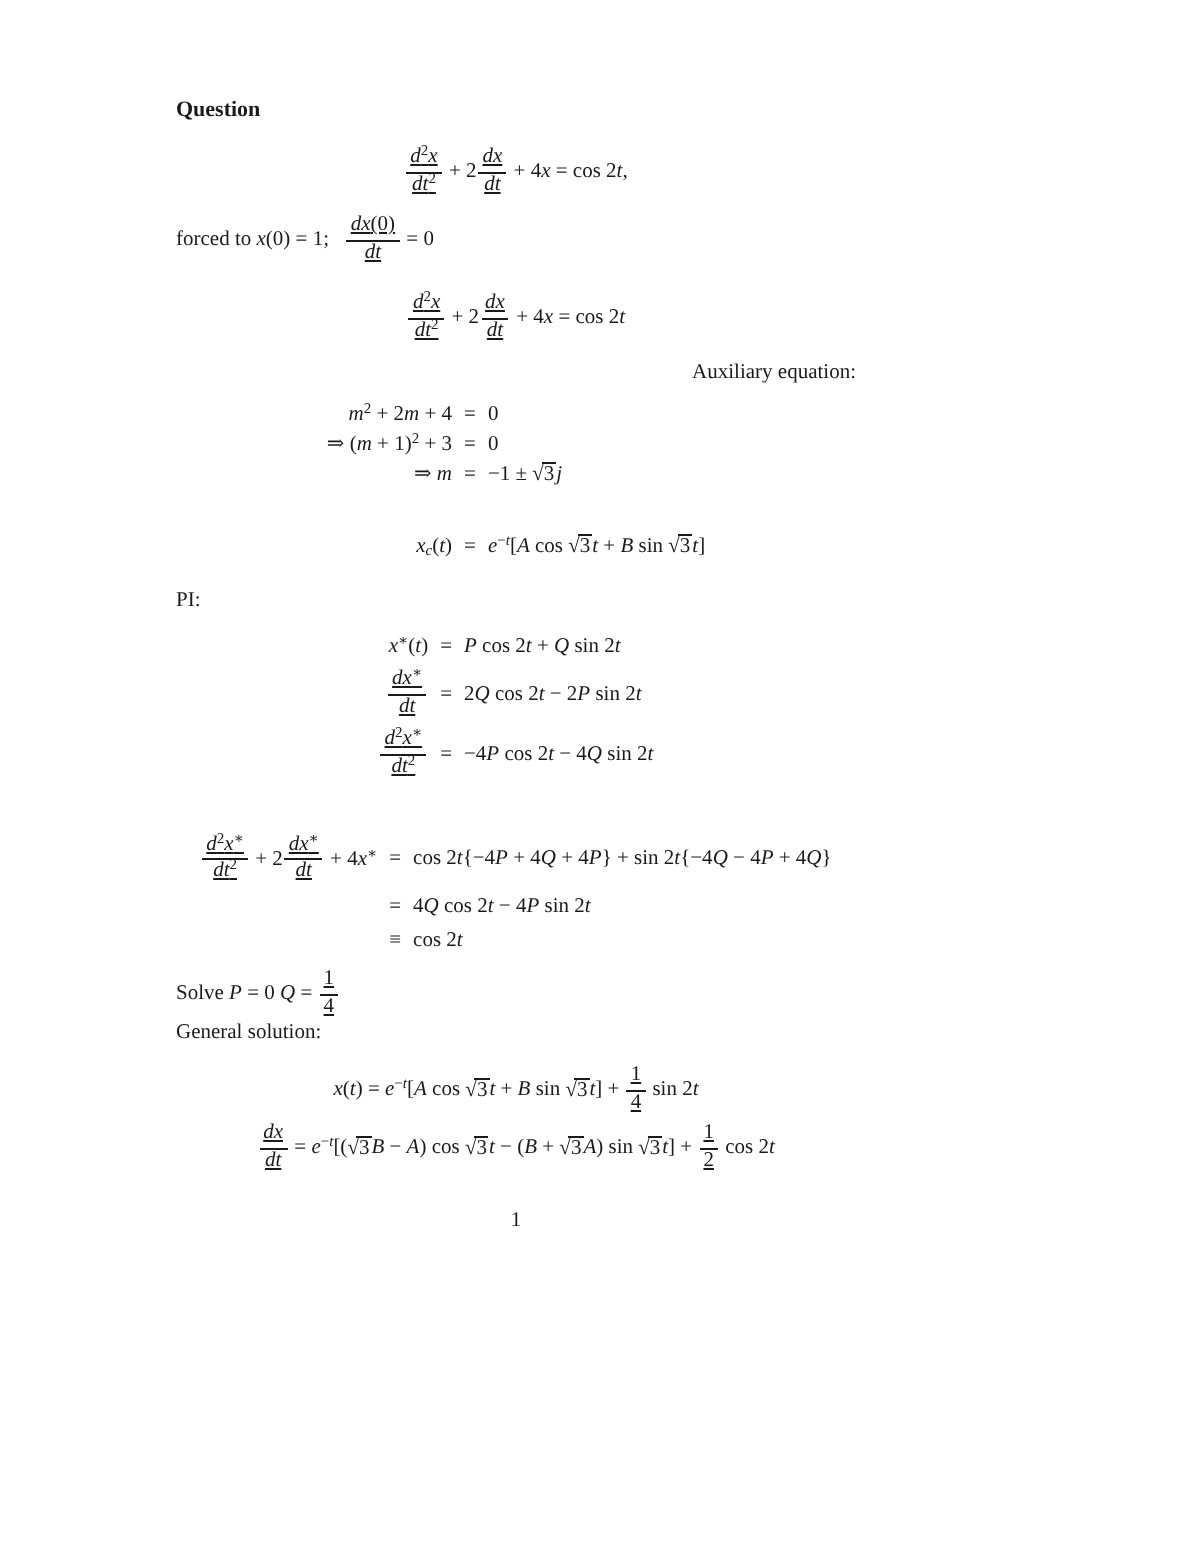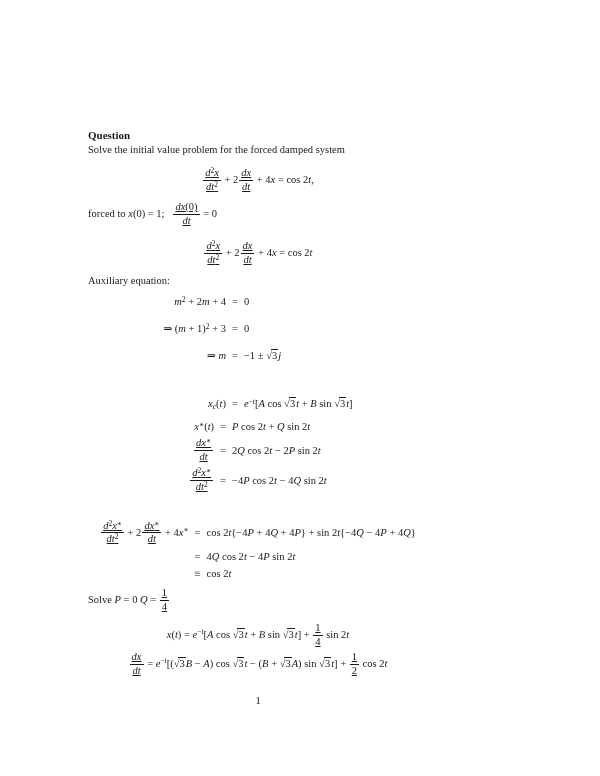--- a/index.html
+++ b/index.html
@@ -1,67 +1,66 @@
 <!DOCTYPE html>
 <html><head>
 <meta charset="utf-8">
 <style>
   html,body{margin:0;padding:0;}
   body{
     width:600px;height:776px;overflow:hidden;background:#ffffff;
     font-family:"Liberation Serif","DejaVu Serif",serif;
     color:#1a1a1a;font-size:10.5px;line-height:1.25;
   }
-  .content{margin-left:88px;width:340px;padding-top:81px;margin-top:48px;}
+  .content{margin-left:88px;width:340px;padding-top:49px;}
   .hd{font-size:11px;font-weight:bold;margin:0;line-height:13px;}
   p{margin:0;line-height:13px;}
   .mi{font-style:italic;}
   .mr{font-style:normal;}
   sup,sub{font-size:7.5px;line-height:0;}
   sup{vertical-align:0.45em;}
   sub{vertical-align:-0.2em;}
   .frac{display:inline-block;vertical-align:middle;text-align:center;margin:0 1px;text-decoration:underline;}
   .fnum,.fden{display:block;line-height:1.2;padding:0 2px;}
   .fnum{border-bottom:1px solid currentColor;}
   .sqrt{white-space:nowrap;}
   .sqrt-body{border-top:1px solid currentColor;padding:0 1px;margin-left:-1px;}
   .deq{text-align:center;white-space:nowrap;}
   .mline{white-space:nowrap;}
   .align{display:grid;grid-template-columns:max-content max-content max-content;
          width:max-content;margin-left:auto;margin-right:auto;align-items:center;}
   .align>span{white-space:nowrap;}
   .align .rel{padding:0 6px;text-align:center;}
   .al{justify-self:end;text-align:right;}
   .ar{justify-self:start;text-align:left;}
-  .gap2{row-gap:14px;}
+  .gap2{row-gap:2px;}
   .gap4{row-gap:4px;}
   .gap-row{margin-top:21px;}
   .pageno{text-align:center;margin-top:16px;}
   
   .m-qtext{margin-top:1px;}
   .m-eq1{margin-top:11px;}
   .m-subject{margin-top:8px;}
   .m-answer{margin-top:18px;}
   .m-eq2{margin-top:13px;}
-  .m-auxlabel{margin-top:7px;}
+  .m-auxlabel{margin-top:7px;text-align:right;}
   .m-auxgrid{margin-top:8px;}
   .m-pilabel{margin-top:14px;}
   .m-pigrid{margin-top:10px;}
   .m-combine{margin-top:26px;}
   .m-hence{margin-top:7px;}
   .m-xt{margin-top:9px;}
   .m-dxdt{margin-top:3px;}
 </style>
 </head>
 <body>
 
 <div class="content">
 
   <h3 class="hd">Question</h3>
-  <p class="m-qtext">Solve the initial value problem for the forced damped system</p>
 
   <div class="deq m-eq1"><span class="frac"><span class="fnum"><span class="mi">d</span><sup><span class="mr">2</span></sup><span class="mi">x</span></span><span class="fden"><span class="mi">dt</span><sup><span class="mr">2</span></sup></span></span><span class="mr"> + 2</span><span class="frac"><span class="fnum"><span class="mi">dx</span></span><span class="fden"><span class="mi">dt</span></span></span><span class="mr"> + 4</span><span class="mi">x</span><span class="mr"> = cos 2</span><span class="mi">t</span><span class="mr">,</span></div>
 
   <p class="mline m-subject"><span class="mr">forced to </span><span class="mi">x</span><span class="mr">(0) = 1;  </span><span class="frac"><span class="fnum"><span class="mi">dx</span><span class="mr">(0)</span></span><span class="fden"><span class="mi">dt</span></span></span><span class="mr"> = 0</span></p>
 
 
   <div class="deq m-eq2"><span class="frac"><span class="fnum"><span class="mi">d</span><sup><span class="mr">2</span></sup><span class="mi">x</span></span><span class="fden"><span class="mi">dt</span><sup><span class="mr">2</span></sup></span></span><span class="mr"> + 2</span><span class="frac"><span class="fnum"><span class="mi">dx</span></span><span class="fden"><span class="mi">dt</span></span></span><span class="mr"> + 4</span><span class="mi">x</span><span class="mr"> = cos 2</span><span class="mi">t</span></div>
 
   <p class="m-auxlabel">Auxiliary equation:</p>
 
@@ -76,20 +75,21 @@
 
     <span class="al"><span class="mr">⇒ </span><span class="mi">m</span></span>
     <span class="rel">=</span>
     <span class="ar"><span class="mr">−1 ± </span><span class="sqrt"><span class="rad">√</span><span class="sqrt-body"><span class="mr">3</span></span></span><span class="mi">j</span></span>
 
     <span class="al gap-row"><span class="mi">x</span><sub><span class="mi">c</span></sub><span class="mr">(</span><span class="mi">t</span><span class="mr">)</span></span>
     <span class="rel gap-row">=</span>
     <span class="ar gap-row"><span class="mi">e</span><sup><span class="mr">−</span><span class="mi">t</span></sup><span class="mr">[</span><span class="mi">A</span><span class="mr"> cos </span><span class="sqrt"><span class="rad">√</span><span class="sqrt-body"><span class="mr">3</span></span></span><span class="mi">t</span><span class="mr"> + </span><span class="mi">B</span><span class="mr"> sin </span><span class="sqrt"><span class="rad">√</span><span class="sqrt-body"><span class="mr">3</span></span></span><span class="mi">t</span><span class="mr">]</span></span>
   </div>
 
+  <p class="m-pilabel">PI:</p>
 
   <div class="align gap4 m-pigrid">
     <span class="al"><span class="mi">x</span><sup><span class="mr">∗</span></sup><span class="mr">(</span><span class="mi">t</span><span class="mr">)</span></span>
     <span class="rel">=</span>
     <span class="ar"><span class="mi">P</span><span class="mr"> cos 2</span><span class="mi">t</span><span class="mr"> + </span><span class="mi">Q</span><span class="mr"> sin 2</span><span class="mi">t</span></span>
 
     <span class="al"><span class="frac"><span class="fnum"><span class="mi">dx</span><sup><span class="mr">∗</span></sup></span><span class="fden"><span class="mi">dt</span></span></span></span>
     <span class="rel">=</span>
     <span class="ar"><span class="mr">2</span><span class="mi">Q</span><span class="mr"> cos 2</span><span class="mi">t</span><span class="mr"> − 2</span><span class="mi">P</span><span class="mr"> sin 2</span><span class="mi">t</span></span>
 
@@ -106,19 +106,20 @@
     <span class="al"></span>
     <span class="rel">=</span>
     <span class="ar"><span class="mr">4</span><span class="mi">Q</span><span class="mr"> cos 2</span><span class="mi">t</span><span class="mr"> − 4</span><span class="mi">P</span><span class="mr"> sin 2</span><span class="mi">t</span></span>
 
     <span class="al"></span>
     <span class="rel">≡</span>
     <span class="ar"><span class="mr">cos 2</span><span class="mi">t</span></span>
   </div>
 
   <p class="mline m-hence"><span class="mr">Solve </span><span class="mi">P</span><span class="mr"> = 0 </span><span class="mi">Q</span><span class="mr"> = </span><span class="frac"><span class="fnum"><span class="mr">1</span></span><span class="fden"><span class="mr">4</span></span></span></p>
+  <p>General solution:</p>
 
   <div class="deq m-xt"><span class="mi">x</span><span class="mr">(</span><span class="mi">t</span><span class="mr">) = </span><span class="mi">e</span><sup><span class="mr">−</span><span class="mi">t</span></sup><span class="mr">[</span><span class="mi">A</span><span class="mr"> cos </span><span class="sqrt"><span class="rad">√</span><span class="sqrt-body"><span class="mr">3</span></span></span><span class="mi">t</span><span class="mr"> + </span><span class="mi">B</span><span class="mr"> sin </span><span class="sqrt"><span class="rad">√</span><span class="sqrt-body"><span class="mr">3</span></span></span><span class="mi">t</span><span class="mr">] + </span><span class="frac"><span class="fnum"><span class="mr">1</span></span><span class="fden"><span class="mr">4</span></span></span><span class="mr"> sin 2</span><span class="mi">t</span></div>
   <div class="deq m-dxdt"><span class="frac"><span class="fnum"><span class="mi">dx</span></span><span class="fden"><span class="mi">dt</span></span></span><span class="mr"> = </span><span class="mi">e</span><sup><span class="mr">−</span><span class="mi">t</span></sup><span class="mr">[(</span><span class="sqrt"><span class="rad">√</span><span class="sqrt-body"><span class="mr">3</span></span></span><span class="mi">B</span><span class="mr"> − </span><span class="mi">A</span><span class="mr">) cos </span><span class="sqrt"><span class="rad">√</span><span class="sqrt-body"><span class="mr">3</span></span></span><span class="mi">t</span><span class="mr"> − (</span><span class="mi">B</span><span class="mr"> + </span><span class="sqrt"><span class="rad">√</span><span class="sqrt-body"><span class="mr">3</span></span></span><span class="mi">A</span><span class="mr">) sin </span><span class="sqrt"><span class="rad">√</span><span class="sqrt-body"><span class="mr">3</span></span></span><span class="mi">t</span><span class="mr">] + </span><span class="frac"><span class="fnum"><span class="mr">1</span></span><span class="fden"><span class="mr">2</span></span></span><span class="mr"> cos 2</span><span class="mi">t</span></div>
 
   <div class="pageno">1</div>
 
 </div>
 
 </body></html>

